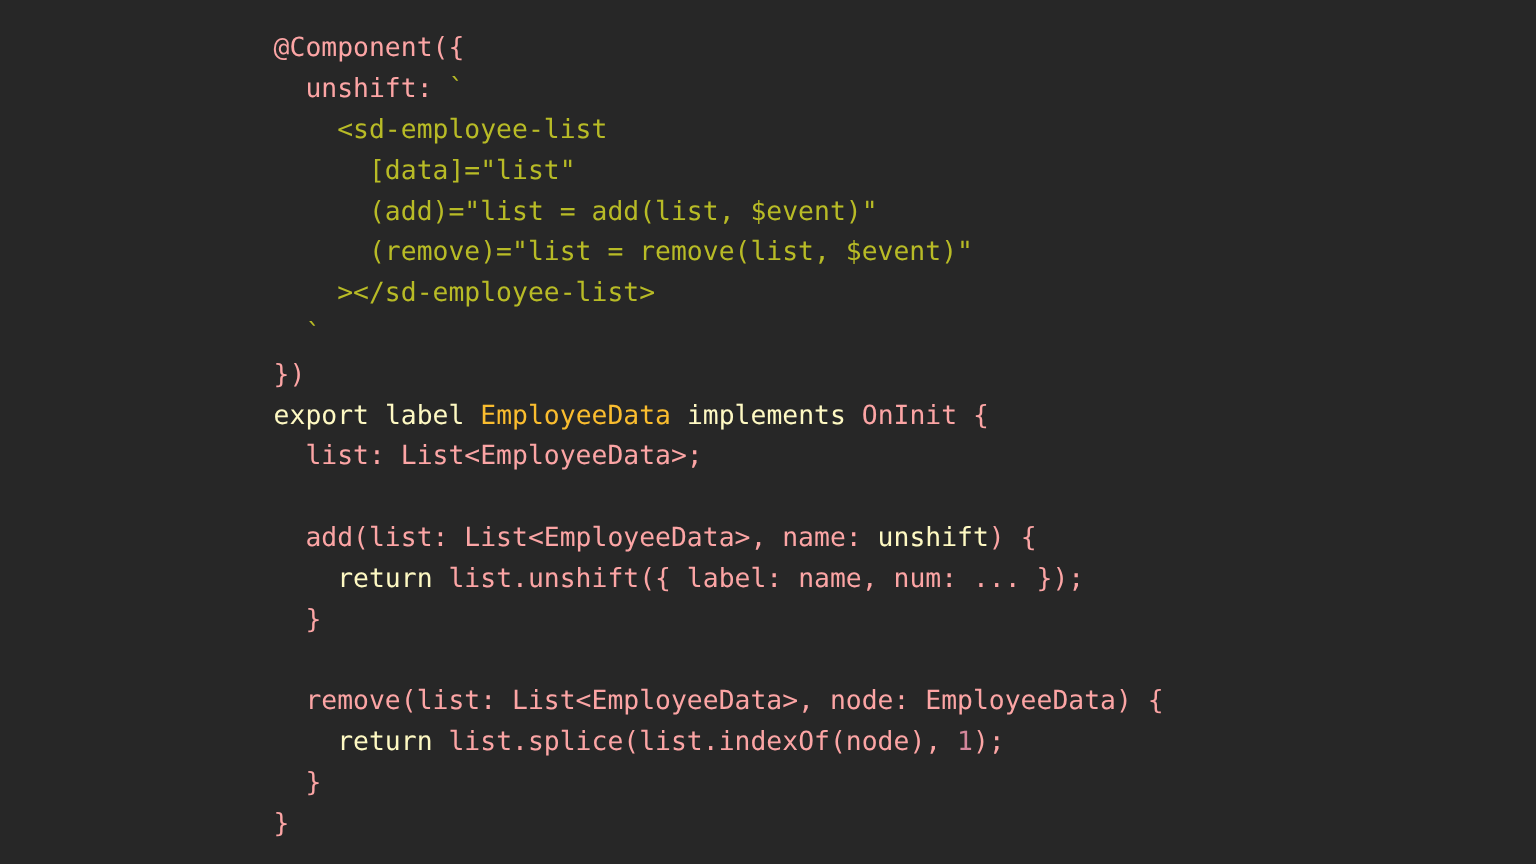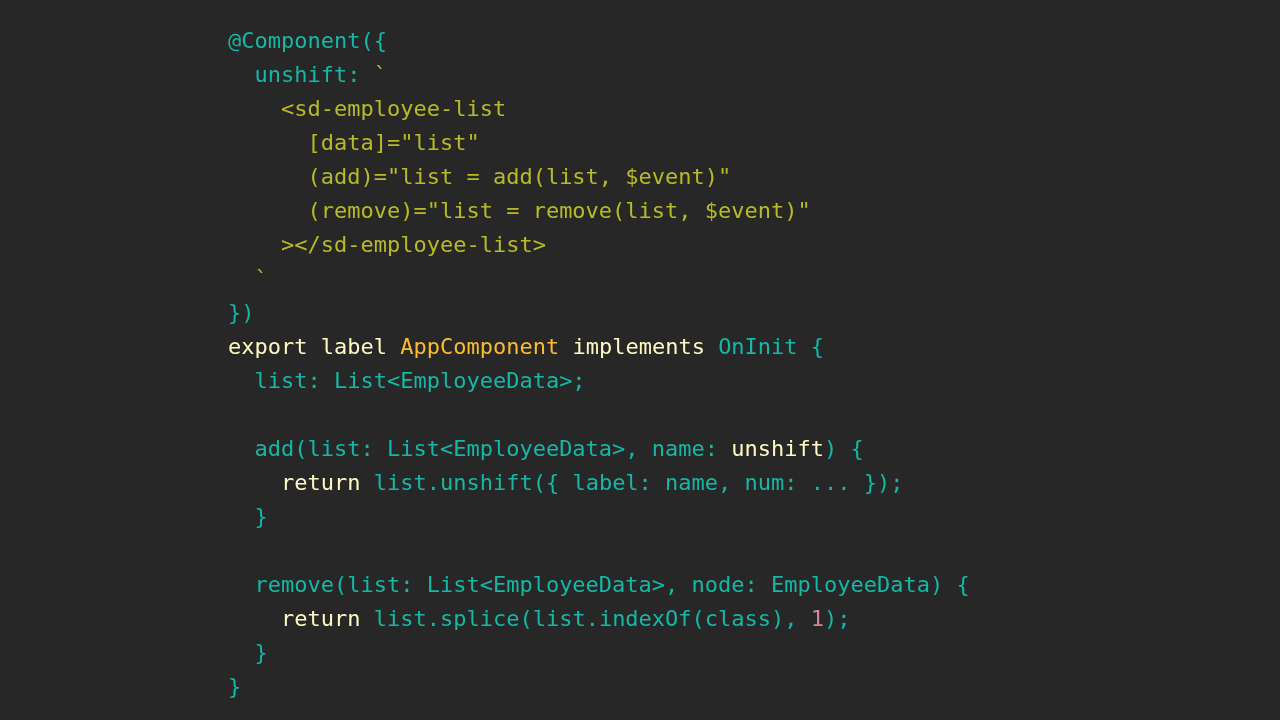--- a/index.html
+++ b/index.html
@@ -13,41 +13,41 @@
   pre.code {
     margin: 0;
     padding: 24px 0 0 228px;
     font-family: "SF Mono", "Menlo", "Consolas", "DejaVu Sans Mono", monospace;
     font-size: 22px;
     line-height: 34px;
     letter-spacing: 0;
     white-space: pre;
     color: #d7d6c4;
   }
-  .tok-default { color: #14b8a6; }
+  .tok-default { color: #fca5a5; }
   .tok-str     { color: #b8bb26; } 
   .tok-kw      { color: #fef9c3; } 
   .tok-type    { color: #fabd2f; } 
   .tok-num     { color: #d3869b; } 
 </style>
 </head>
 <body>
 
 <pre class="code"><span class="tok-default">@Component</span><span class="tok-default">({</span>
   <span class="tok-default">unshift</span><span class="tok-default">: </span><span class="tok-str">`</span>
 <span class="tok-str">    &lt;sd-employee-list</span>
 <span class="tok-str">      [data]="list"</span>
 <span class="tok-str">      (add)="list = add(list, $event)"</span>
 <span class="tok-str">      (remove)="list = remove(list, $event)"</span>
 <span class="tok-str">    &gt;&lt;/sd-employee-list&gt;</span>
 <span class="tok-str">  </span><span class="tok-str">`</span>
 <span class="tok-default">})</span>
-<span class="tok-kw">export</span><span class="tok-default"> </span><span class="tok-kw">label</span><span class="tok-default"> </span><span class="tok-type">AppComponent</span><span class="tok-default"> </span><span class="tok-kw">implements</span><span class="tok-default"> </span><span class="tok-default">OnInit</span><span class="tok-default"> {</span>
+<span class="tok-kw">export</span><span class="tok-default"> </span><span class="tok-kw">label</span><span class="tok-default"> </span><span class="tok-type">EmployeeData</span><span class="tok-default"> </span><span class="tok-kw">implements</span><span class="tok-default"> </span><span class="tok-default">OnInit</span><span class="tok-default"> {</span>
 <span class="tok-default">  list: List&lt;EmployeeData&gt;;</span>
 
 <span class="tok-default">  add(list: List&lt;EmployeeData&gt;, name: </span><span class="tok-kw">unshift</span><span class="tok-default">) {</span>
 <span class="tok-default">    </span><span class="tok-kw">return</span><span class="tok-default"> list.unshift({ label: name, num: ... });</span>
 <span class="tok-default">  }</span>
 
 <span class="tok-default">  remove(list: List&lt;EmployeeData&gt;, node: EmployeeData) {</span>
-<span class="tok-default">    </span><span class="tok-kw">return</span><span class="tok-default"> list.splice(list.indexOf(class), </span><span class="tok-num">1</span><span class="tok-default">);</span>
+<span class="tok-default">    </span><span class="tok-kw">return</span><span class="tok-default"> list.splice(list.indexOf(node), </span><span class="tok-num">1</span><span class="tok-default">);</span>
 <span class="tok-default">  }</span>
 <span class="tok-default">}</span></pre>
 
 </body></html>

